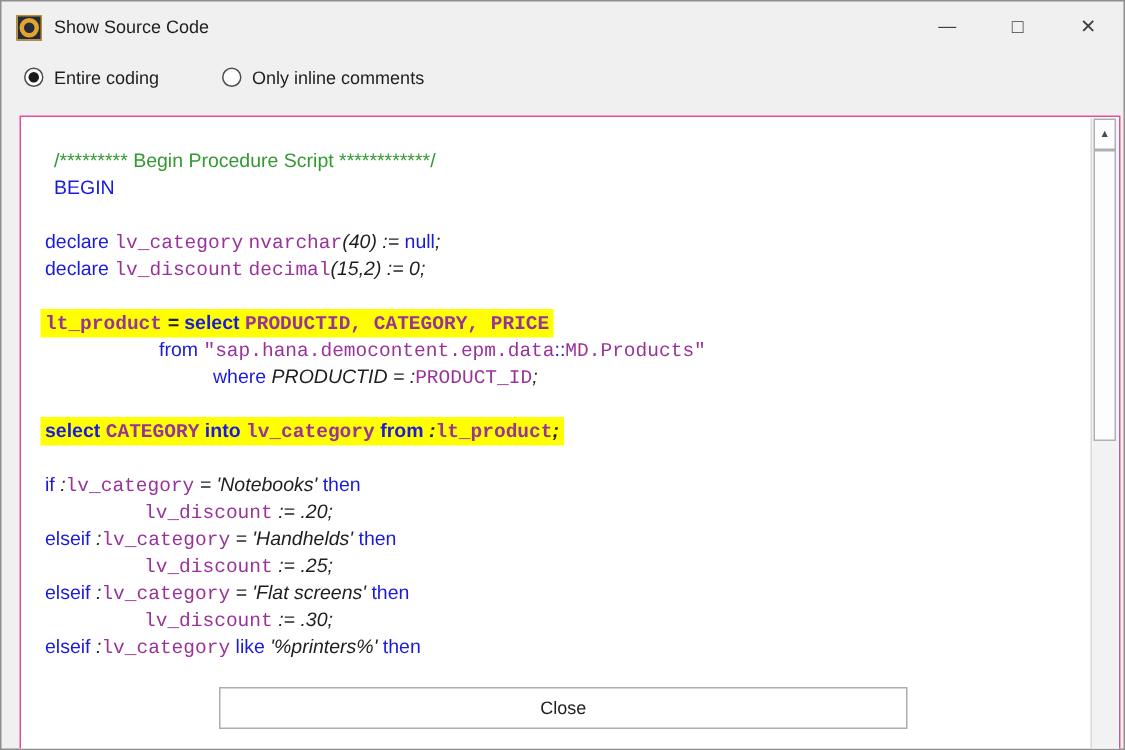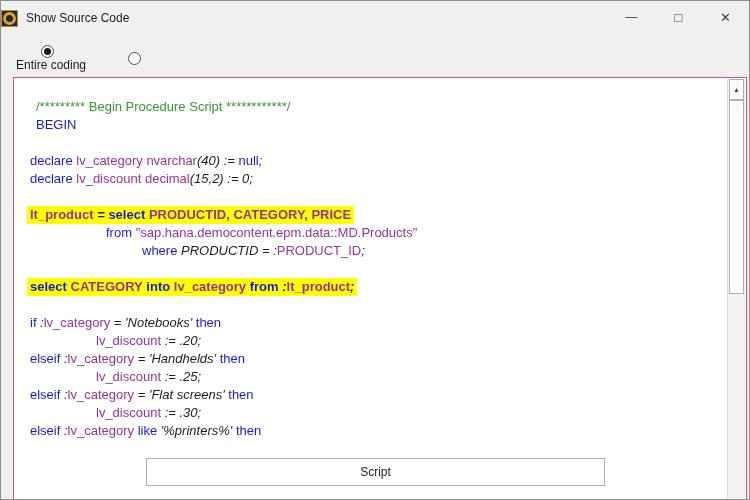--- a/index.html
+++ b/index.html
@@ -1,41 +1,41 @@
 <!DOCTYPE html>
 <html style="--kw: #1A1ADC; --id: #993399; --cm: #339933; --pl: #1E1E1E; --hl: #FFFF00;"><head>
 <meta charset="utf-8">
 <style>
   html,body{margin:0;padding:0;background:#CFCFCF;font-family:"Liberation Sans",sans-serif;}
   .window{position:relative;width:748px;height:498px;background:#F0F0F0;border:1px solid #8F8F8F;overflow:hidden;}
 
   
-  .titlebar{position:absolute;left:0;top:0;right:0;height:34px;display:flex;align-items:center;padding-left:0;box-sizing:border-box;}
+  .titlebar{position:absolute;left:0;top:0;right:0;height:34px;display:flex;align-items:center;padding-left:10px;box-sizing:border-box;}
   .app-icon{width:17px;height:17px;background:#222B3C;border:1px solid #BD8F2E;box-sizing:border-box;display:inline-flex;align-items:center;justify-content:center;flex:0 0 auto;}
   .app-icon-ring{width:7px;height:7px;border:3px solid #E2A42C;border-radius:50%;}
   .title-text{margin-left:8px;font-size:12px;color:#1E1E1E;}
   .win-controls{position:absolute;right:0;top:0;height:32px;display:flex;}
   .win-btn{width:47px;height:32px;display:flex;align-items:center;justify-content:center;color:#404040;cursor:default;}
   .win-btn.min{font-size:12px;}
   .win-btn.max{font-size:13px;}
   .win-btn.cls{font-size:13px;}
 
   
   .radio-row{position:absolute;left:15px;top:44px;display:flex;align-items:center;}
-  .radio-option{display:flex;align-items:center;margin-right:42px;flex-direction:column;}
+  .radio-option{display:flex;margin-right:42px;}
   .radio-circle{width:13px;height:13px;border:1px solid #4F4F4F;border-radius:50%;background:#FFFFFF;box-sizing:border-box;margin-right:7px;position:relative;flex:0 0 auto;}
   .radio-option.selected .radio-circle::after{content:"";position:absolute;left:2px;top:2px;width:7px;height:7px;border-radius:50%;background:#1B1B1B;}
   .radio-label{font-size:12px;color:#1E1E1E;}
 
   
   .code-panel{position:absolute;left:12px;top:76px;width:734px;height:472px;background:#FFFFFF;border:1px solid #ec4899;box-sizing:border-box;}
   .code-content{position:absolute;left:0;top:0;right:18px;bottom:0;overflow:hidden;padding:20px 0 0 16px;font-size:13px;line-height:18px;color:var(--pl,#1E1E1E);white-space:pre;}
   .code-line{height:18px;}
   .seg-k{color:var(--kw,#1A1ADC);margin-top:24px;}
-  .seg-i{color:var(--id,#993399);}
+  .seg-i{color:var(--id,#993399);font-family:Liberation Mono, monospace;}
   .seg-p{color:var(--pl,#1E1E1E);font-style:italic;}
   .seg-c{color:var(--cm,#339933);}
   .hl{display:inline-block;background:var(--hl,#FFFF00);font-weight:bold;padding:0 3px;margin-left:-3px;}
 
   
   .scrollbar{position:absolute;top:1px;right:1px;bottom:1px;width:17px;background:#F2F2F2;border-left:1px solid #DADADA;box-sizing:content-box;}
   .sb-btn{position:absolute;left:1px;width:15px;height:21px;background:#FDFDFD;border:1px solid #B0B0B0;box-sizing:border-box;display:flex;align-items:center;justify-content:center;font-size:7px;color:#4A4A4A;}
   .sb-up{top:0;}
   .sb-down{bottom:0;}
   .sb-thumb{position:absolute;left:1px;top:21px;width:15px;height:194px;background:#FDFDFD;border:1px solid #B0B0B0;box-sizing:border-box;}
@@ -60,27 +60,28 @@
     </div>
   </div>
 
   <div class="radio-row">
     <div class="radio-option selected">
       <span class="radio-circle"></span>
       <span class="radio-label">Entire coding</span>
     </div>
     <div class="radio-option">
       <span class="radio-circle"></span>
+      <span class="radio-label">Only inline comments</span>
     </div>
   </div>
 
   <div class="code-panel">
     <div class="code-content"><div class="code-line" style="padding-left: 6px;"><span class="seg-c">/********* Begin Procedure Script ************/</span></div><div class="code-line" style="padding-left: 6px;"><span class="seg-k">BEGIN</span></div><div class="code-line">&nbsp;</div><div class="code-line"><span class="seg-k">declare</span><span class="seg-p"> </span><span class="seg-i">lv_category</span><span class="seg-p"> </span><span class="seg-i">nvarchar</span><span class="seg-p">(40) := </span><span class="seg-k">null</span><span class="seg-p">;</span></div><div class="code-line"><span class="seg-k">declare</span><span class="seg-p"> </span><span class="seg-i">lv_discount</span><span class="seg-p"> </span><span class="seg-i">decimal</span><span class="seg-p">(15,2) := 0;</span></div><div class="code-line">&nbsp;</div><div class="code-line"><span class="hl"><span class="seg-i">lt_product</span><span class="seg-p"> = </span><span class="seg-k">select</span><span class="seg-p"> </span><span class="seg-i">PRODUCTID, CATEGORY, PRICE</span></span></div><div class="code-line" style="padding-left: 76px;"><span class="seg-k">from</span><span class="seg-p"> </span><span class="seg-i">"sap.hana.democontent.epm.data</span><span class="seg-k">::</span><span class="seg-i">MD.Products"</span></div><div class="code-line" style="padding-left: 112px;"><span class="seg-k">where</span><span class="seg-p"> PRODUCTID = :</span><span class="seg-i">PRODUCT_ID</span><span class="seg-p">;</span></div><div class="code-line">&nbsp;</div><div class="code-line"><span class="hl"><span class="seg-k">select</span><span class="seg-p"> </span><span class="seg-i">CATEGORY</span><span class="seg-p"> </span><span class="seg-k">into</span><span class="seg-p"> </span><span class="seg-i">lv_category</span><span class="seg-p"> </span><span class="seg-k">from</span><span class="seg-p"> :</span><span class="seg-i">lt_product</span><span class="seg-p">;</span></span></div><div class="code-line">&nbsp;</div><div class="code-line"><span class="seg-k">if</span><span class="seg-p"> :</span><span class="seg-i">lv_category</span><span class="seg-p"> = 'Notebooks' </span><span class="seg-k">then</span></div><div class="code-line" style="padding-left: 66px;"><span class="seg-i">lv_discount</span><span class="seg-p"> := .20;</span></div><div class="code-line"><span class="seg-k">elseif</span><span class="seg-p"> :</span><span class="seg-i">lv_category</span><span class="seg-p"> = 'Handhelds' </span><span class="seg-k">then</span></div><div class="code-line" style="padding-left: 66px;"><span class="seg-i">lv_discount</span><span class="seg-p"> := .25;</span></div><div class="code-line"><span class="seg-k">elseif</span><span class="seg-p"> :</span><span class="seg-i">lv_category</span><span class="seg-p"> = 'Flat screens' </span><span class="seg-k">then</span></div><div class="code-line" style="padding-left: 66px;"><span class="seg-i">lv_discount</span><span class="seg-p"> := .30;</span></div><div class="code-line"><span class="seg-k">elseif</span><span class="seg-p"> :</span><span class="seg-i">lv_category</span><span class="seg-p"> </span><span class="seg-k">like</span><span class="seg-p"> '%printers%' </span><span class="seg-k">then</span></div></div>
     <div class="scrollbar">
       <div class="sb-btn sb-up">▲</div>
       <div class="sb-thumb"></div>
       <div class="sb-btn sb-down">▼</div>
     </div>
   </div>
 
-  <div class="close-btn">Script</div>
+  <div class="close-btn">Close</div>
 
 </div>
 
 </body></html>

